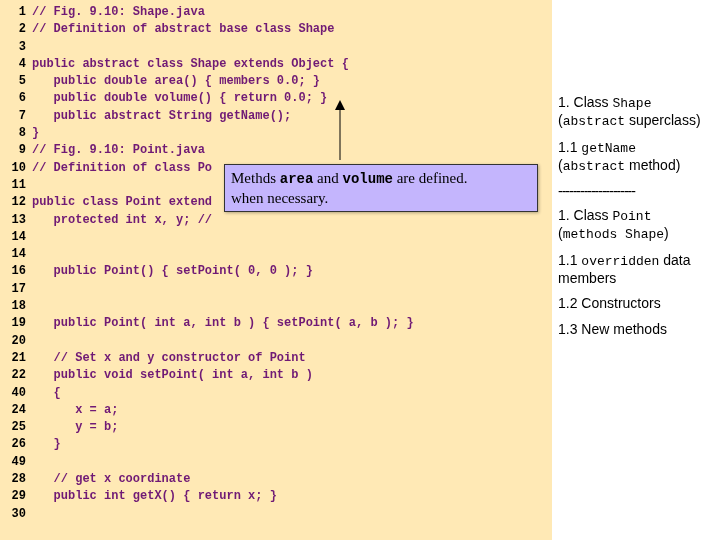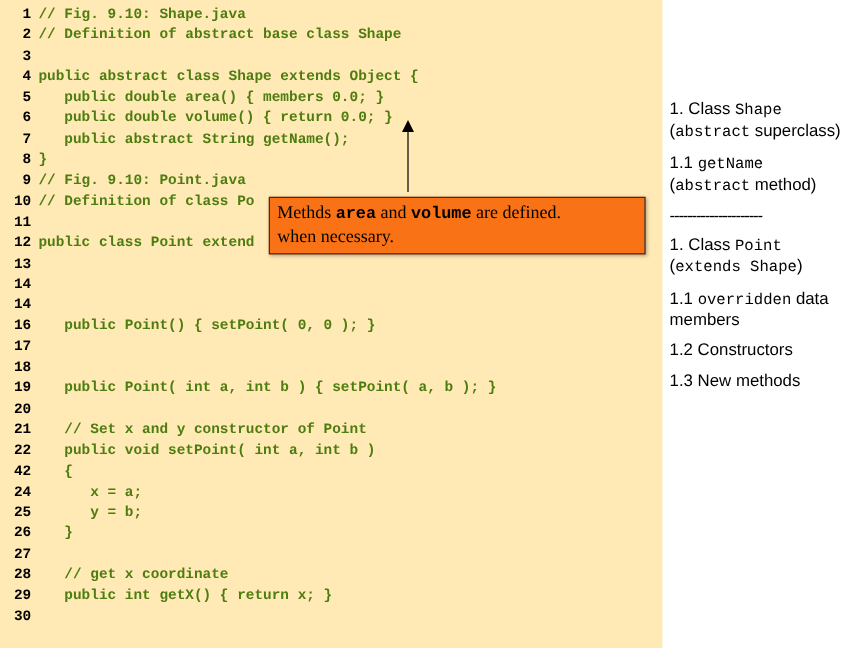--- a/index.html
+++ b/index.html
@@ -36,46 +36,46 @@
     font-family: "Courier New", monospace;
     font-size: 12px;
     font-weight: bold;
     padding-right: 6px;
     flex-shrink: 0;
   }
   .code {
     font-family: "Courier New", monospace;
     font-size: 12px;
     font-weight: bold;
-    color: #4d7c0f;
+    color: #701a75;
   }
   .notes {
     position: absolute;
     left: 556px;
     top: 0;
     width: 162px;
-    padding: 4px 2px;
+    padding: 16px 2px;
     box-sizing: border-box;
   }
   .note-block {
     margin-bottom: 8px;
     font-size: 14px;
     line-height: 1.25;
     color: #000;
   }
   .mono { font-family: "Courier New", monospace; font-size: 13px; }
   .dashsep {
     color: #000;
     font-size: 14px;
     letter-spacing: -1px;
     margin-bottom: 8px;
   }
   .callout {
     position: absolute;
-    background: #f97316;
+    background: #c4b5fd;
     border: 1px solid #333;
     padding: 4px 6px;
     font-family: "Times New Roman", serif;
     font-size: 15px;
     line-height: 1.25;
     box-shadow: 1px 1px 3px rgba(0,0,0,0.3);
     z-index: 10;
   }
   .callout strong { font-family: "Courier New", monospace; font-size: 14px; }
   svg.connector {
@@ -93,35 +93,35 @@
   <div class="code-line"><span class="ln">3</span><span class="code"></span></div>
   <div class="code-line"><span class="ln">4</span><span class="code">public abstract class Shape extends Object {</span></div>
   <div class="code-line"><span class="ln">5</span><span class="code">   public double area() { members 0.0; }</span></div>
   <div class="code-line"><span class="ln">6</span><span class="code">   public double volume() { return 0.0; }</span></div>
   <div class="code-line"><span class="ln">7</span><span class="code">   public abstract String getName();</span></div>
   <div class="code-line"><span class="ln">8</span><span class="code">}</span></div>
   <div class="code-line"><span class="ln">9</span><span class="code">// Fig. 9.10: Point.java</span></div>
   <div class="code-line"><span class="ln">10</span><span class="code">// Definition of class Po</span></div>
   <div class="code-line"><span class="ln">11</span><span class="code"></span></div>
   <div class="code-line"><span class="ln">12</span><span class="code">public class Point extend</span></div>
-  <div class="code-line"><span class="ln">13</span></div>
+  <div class="code-line"><span class="ln">13</span><span class="code">   protected int x, y; //</span></div>
   <div class="code-line"><span class="ln">14</span><span class="code"></span></div>
   <div class="code-line"><span class="ln">14</span></div>
   <div class="code-line"><span class="ln">16</span><span class="code">   public Point() { setPoint( 0, 0 ); }</span></div>
   <div class="code-line"><span class="ln">17</span><span class="code"></span></div>
   <div class="code-line"><span class="ln">18</span></div>
   <div class="code-line"><span class="ln">19</span><span class="code">   public Point( int a, int b ) { setPoint( a, b ); }</span></div>
   <div class="code-line"><span class="ln">20</span><span class="code"></span></div>
   <div class="code-line"><span class="ln">21</span><span class="code">   // Set x and y constructor of Point</span></div>
   <div class="code-line"><span class="ln">22</span><span class="code">   public void setPoint( int a, int b )</span></div>
-  <div class="code-line"><span class="ln">42</span><span class="code">   {</span></div>
+  <div class="code-line"><span class="ln">40</span><span class="code">   {</span></div>
   <div class="code-line"><span class="ln">24</span><span class="code">      x = a;</span></div>
   <div class="code-line"><span class="ln">25</span><span class="code">      y = b;</span></div>
   <div class="code-line"><span class="ln">26</span><span class="code">   }</span></div>
-  <div class="code-line"><span class="ln">27</span><span class="code"></span></div>
+  <div class="code-line"><span class="ln">49</span><span class="code"></span></div>
   <div class="code-line"><span class="ln">28</span><span class="code">   // get x coordinate</span></div>
   <div class="code-line"><span class="ln">29</span><span class="code">   public int getX() { return x; }</span></div>
   <div class="code-line"><span class="ln">30</span><span class="code"></span></div>
 </div>
 
 <svg class="connector" style="left:320px;top:100px;width:40px;height:66px;">
   <line x1="20" y1="60" x2="20" y2="6" stroke="#000" stroke-width="1"></line>
   <polygon points="20,0 15,10 25,10" fill="#000"></polygon>
 </svg>
 
@@ -138,20 +138,20 @@
     <span>1. Class </span><span class="mono">Shape</span><br>
     <span>(</span><span class="mono">abstract</span><span> superclass)</span>
   </div>
   <div class="note-block">
     <span>1.1 </span><span class="mono">getName</span><br>
     <span>(</span><span class="mono">abstract</span><span> method)</span>
   </div>
   <div class="dashsep">---------------------</div>
   <div class="note-block">
     <span>1. Class </span><span class="mono">Point</span><br>
-    <span>(</span><span class="mono">extends Shape</span><span>)</span>
+    <span>(</span><span class="mono">methods Shape</span><span>)</span>
   </div>
   <div class="note-block">
     <span>1.1 </span><span class="mono">overridden</span><span> data members</span>
   </div>
   <div class="note-block">1.2 Constructors</div>
   <div class="note-block">1.3 New methods</div>
 </div>
 
 </body></html>

